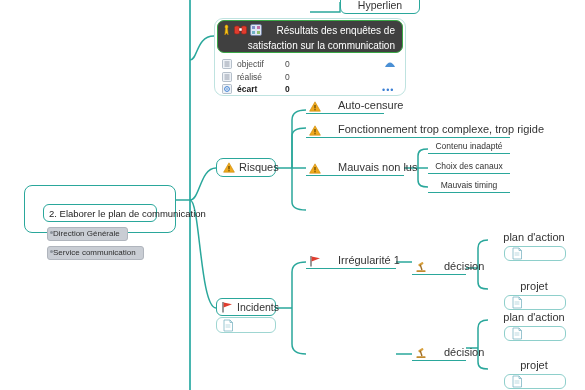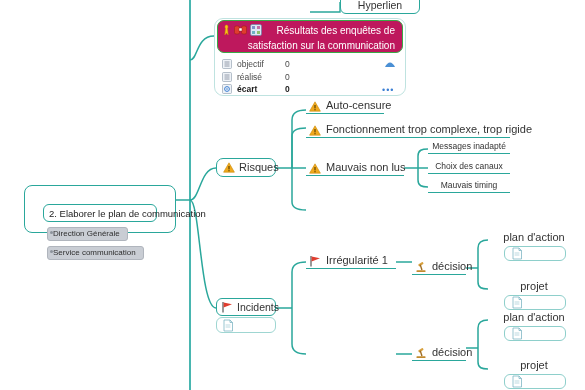--- a/index.html
+++ b/index.html
@@ -27,21 +27,21 @@
     font-size:11px;
     line-height:13px;
     white-space:nowrap;
     color:#333;
   }
   
   .uline{
     position:absolute;
     box-sizing:border-box;
     border-bottom:1.4px solid #2aa79b;
-    display:flex;align-items:flex-end;gap:5px;
+    display:flex;align-items:flex-end;gap:17px;
     font-size:11px;line-height:14px;
     padding:0 3px 1px 3px;
     white-space:nowrap;
     background:transparent;
     color:#333;
   }
   .uline.small{font-size:8.5px;line-height:11px;}
 
   
   .ico{display:inline-block;flex:0 0 auto;line-height:0;}
@@ -80,21 +80,21 @@
   }
 
   
   #survey-wrap{
     position:absolute;left:214px;top:18px;width:192px;height:78px;
     border:1.2px solid #bfe3e0;border-radius:9px;background:#fff;
     box-sizing:border-box;
   }
   #survey-head{
     position:absolute;left:217px;top:20px;width:186px;height:33px;
-    background:#be185d;
+    background:#404040;
     border:1.2px solid #3aa846;
     border-radius:7px;
     box-sizing:border-box;
     color:#ffffff;
     font-size:10px;line-height:15px;
     padding:2px 5px 0 4px;
     text-align:right;
   }
   #survey-head .hicons{float:left;display:flex;gap:3px;padding-top:1px;}
   #survey-txt{display:block;text-align:right;padding-right:2px;}
@@ -288,21 +288,21 @@
   <div class="uline" style="left:306px;top:160px;width:98px;">
     <svg class="ico warn" viewBox="0 0 12 11">
       <path d="M6 .8 L11.4 10.2 L.6 10.2 Z" fill="#f0a91e" stroke="#c98800" stroke-width=".6"></path>
       <rect x="5.35" y="4" width="1.3" height="3.4" fill="#6b4a00"></rect>
         <rect x="5.35" y="8.1" width="1.3" height="1.2" fill="#6b4a00"></rect>
     </svg>
     <span>Mauvais non lus</span>
   </div>
 
   <div class="uline small" style="left:428px;top:141px;width:82px;justify-content:center;">
-    <span>Messages inadapté</span>
+    <span>Contenu inadapté</span>
   </div>
   <div class="uline small" style="left:428px;top:161px;width:82px;justify-content:center;">
     <span>Choix des canaux</span>
   </div>
   <div class="uline small" style="left:428px;top:180px;width:82px;justify-content:center;">
     <span>Mauvais timing</span>
   </div>
 
 
   <div id="incidents-wrap">

